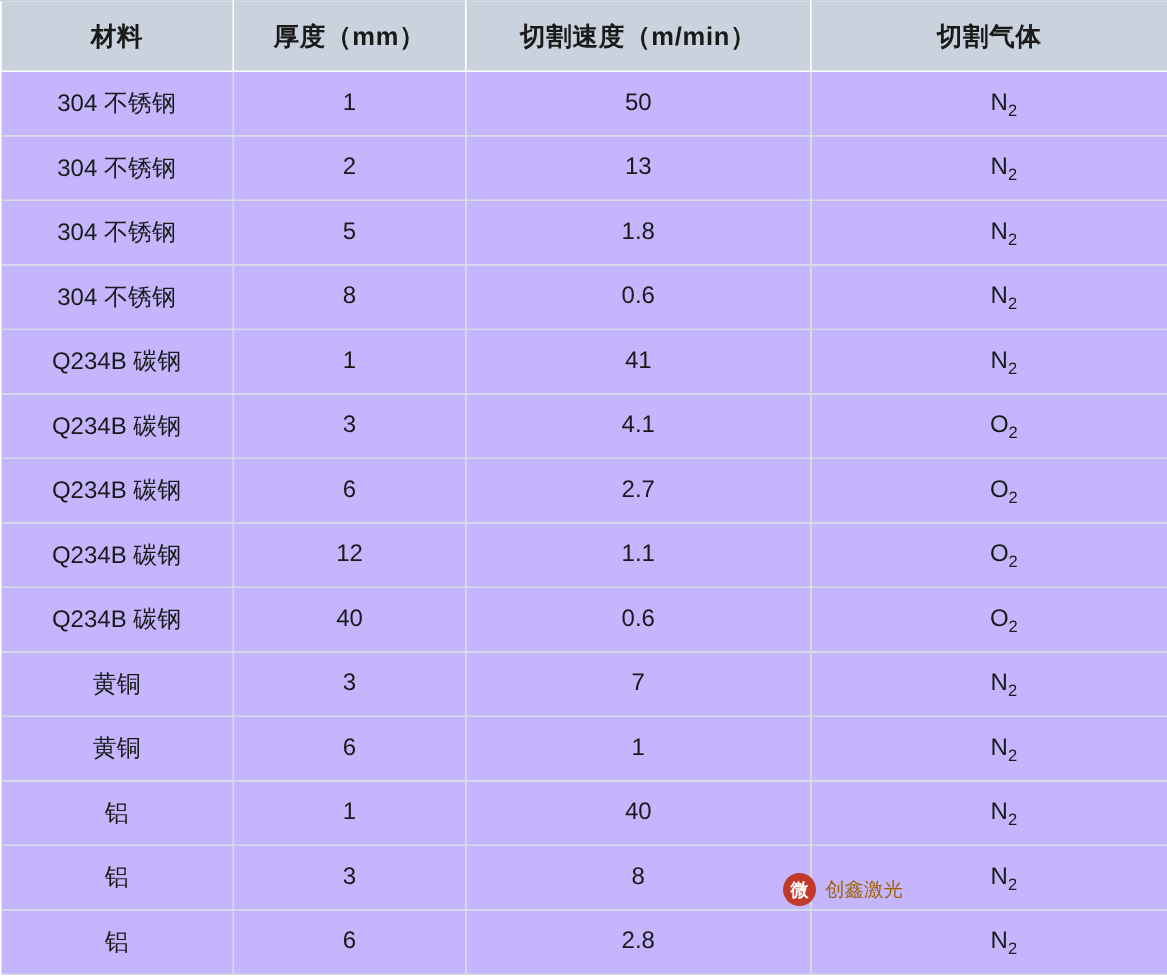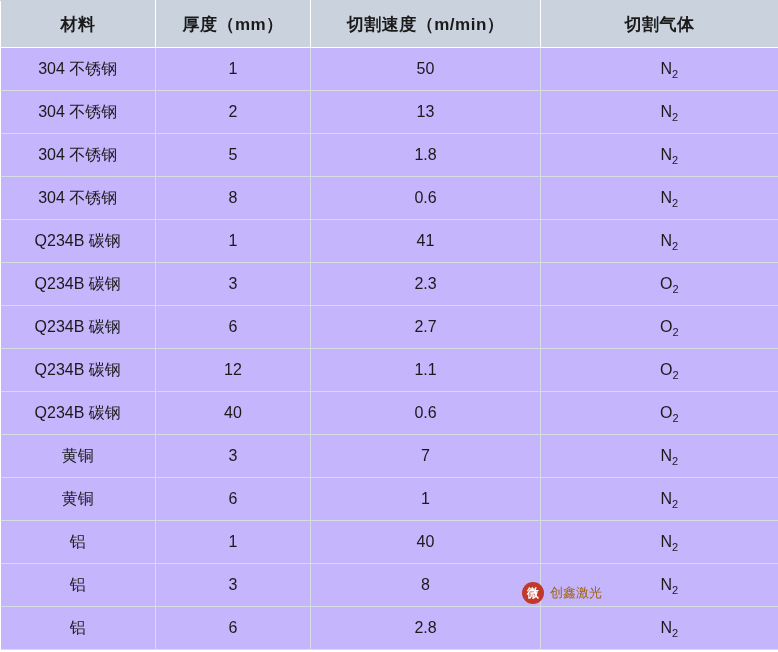--- a/index.html
+++ b/index.html
@@ -150,21 +150,21 @@
       </tr>
       <tr>
         <td>Q234B 碳钢</td>
         <td>1</td>
         <td>41</td>
         <td><span>N</span><span class="sub">2</span></td>
       </tr>
       <tr>
         <td>Q234B 碳钢</td>
         <td>3</td>
-        <td>2.3</td>
+        <td>4.1</td>
         <td><span>O</span><span class="sub">2</span></td>
       </tr>
       <tr>
         <td>Q234B 碳钢</td>
         <td>6</td>
         <td>2.7</td>
         <td><span>O</span><span class="sub">2</span></td>
       </tr>
       <tr>
         <td>Q234B 碳钢</td>

